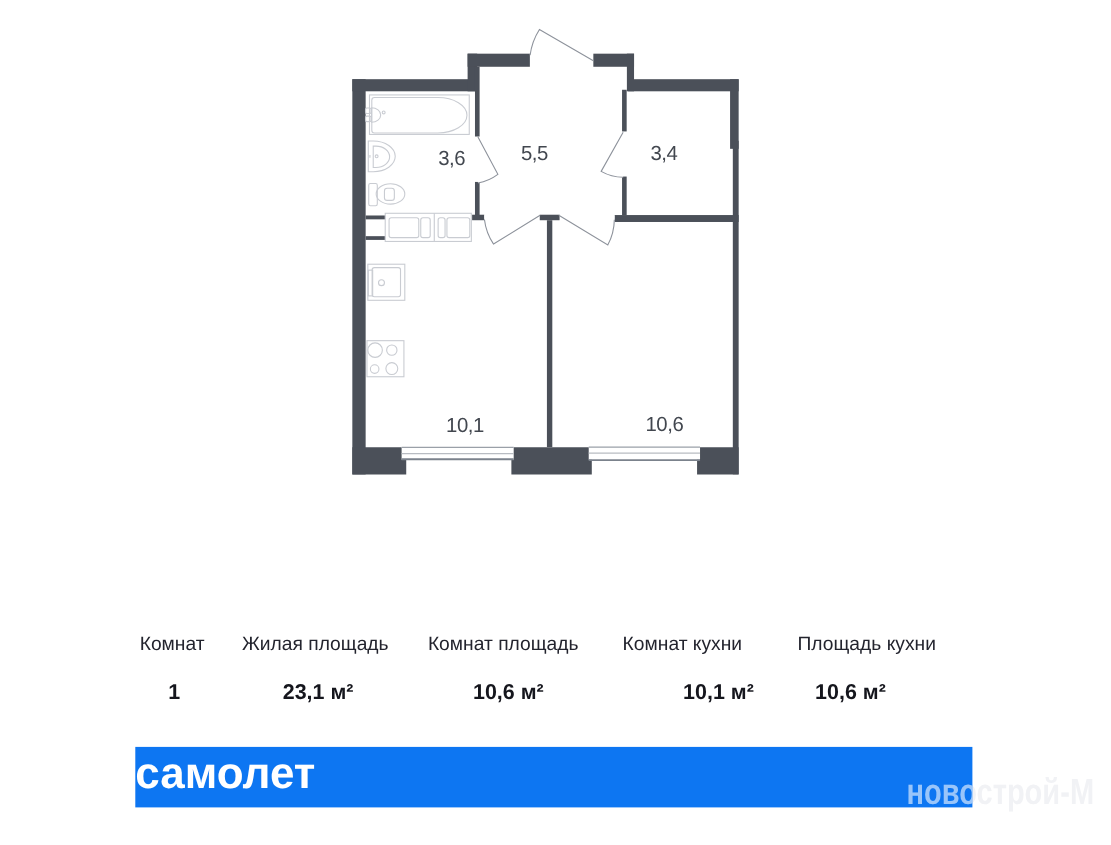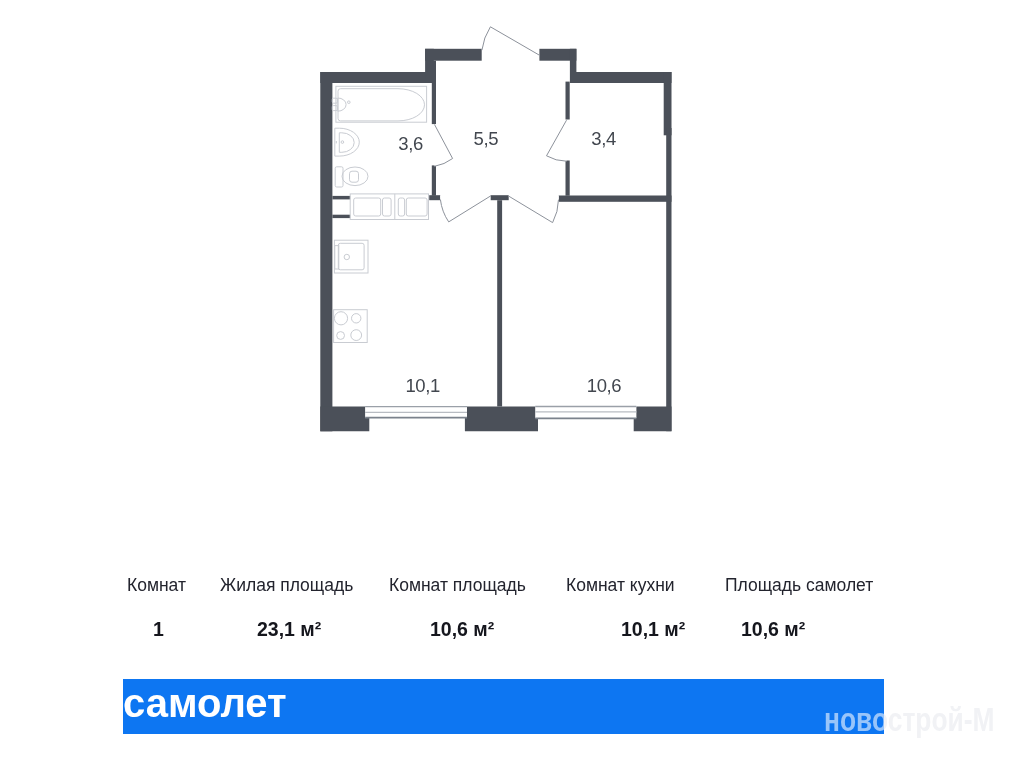--- a/index.html
+++ b/index.html
@@ -160,21 +160,21 @@
 <div class="abs" style="left:0;top:575px;width:1010px;height:20px;color:#23242e;font-size:17.5px;text-align:right;">
 
   <span class="abs" style="left:127px;top:0">Комнат</span>
 
   <span class="abs" style="left:220px;top:0">Жилая площадь</span>
 
   <span class="abs" style="left:389px;top:0">Комнат площадь</span>
 
   <span class="abs" style="left:566px;top:0">Комнат кухни</span>
 
-  <span class="abs" style="left:725px;top:0">Площадь самолет</span>
+  <span class="abs" style="left:725px;top:0">Площадь кухни</span>
 </div>
 
 <div class="abs" style="left:0;top:618px;width:1010px;height:22px;color:#15161d;font-size:19.5px;font-weight:bold;">
 
   <span class="abs" style="left:153px;top:0">1</span>
 
   <span class="abs" style="left:257px;top:0">23,1 м²</span>
 
   <span class="abs" style="left:430px;top:0">10,6 м²</span>
 

